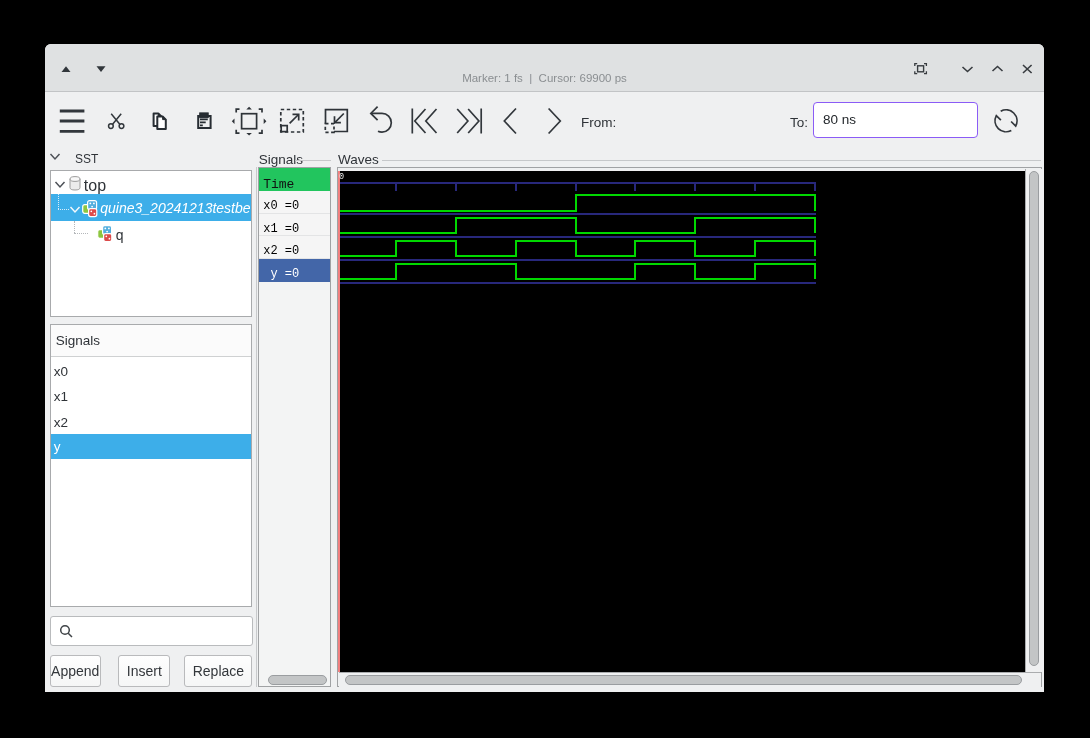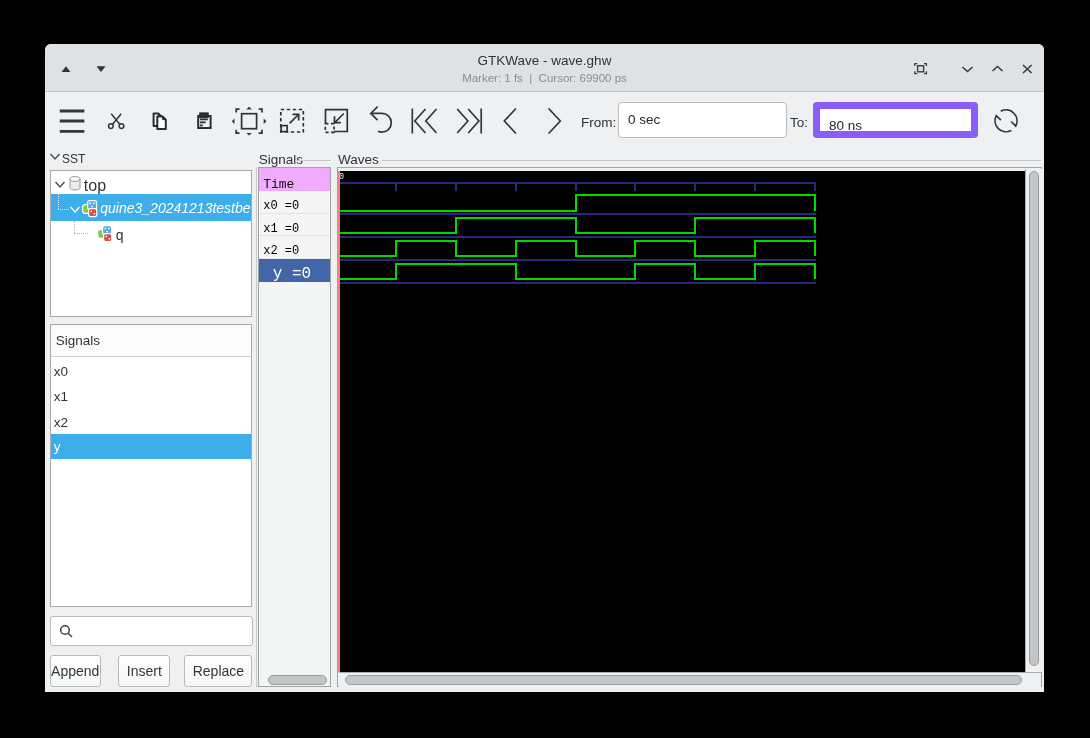--- a/index.html
+++ b/index.html
@@ -22,21 +22,20 @@
     <g fill="none" stroke="#383c40" stroke-width="1.7">
       <rect x="872.6" y="21.8" width="6" height="6" stroke-width="1.4"></rect>
       <g stroke-width="1.3">
         <path d="M869.8,22.1 v-2.4 h2.4 M879,19.7 h2.4 v2.4 M881.4,27.2 v2.4 h-2.4 M872.2,29.6 h-2.4 v-2.4"></path>
       </g>
       <polyline points="917.5,23 922.5,27.5 927.5,23" stroke-width="1.6"></polyline>
       <polyline points="947.5,27 952.5,22.5 957.5,27" stroke-width="1.6"></polyline>
       <path d="M978,21 l8.6,8 M986.6,21 l-8.6,8" stroke-width="1.6"></path>
     </g>
   </svg>
-  <div class="abs" style="left:0;top:9px;width:999px;text-align:center;font-size:13.5px;line-height:16px;color:#30353a;">GTKWave - wave.ghw</div>
   <div class="abs" style="left:0;top:28px;width:999px;text-align:center;font-size:11.5px;line-height:13px;color:#8a8e91;">Marker: 1 fs&nbsp; |&nbsp; Cursor: 69900 ps</div>
 
   <svg class="abs" style="left:0;top:48px;" width="999" height="58" viewBox="0 0 999 58">
 
     <g stroke="#32373c" stroke-width="2.8" fill="none">
       <path d="M14.8,19 h24.6 M14.8,29 h24.6 M14.8,39.4 h24.6"></path>
     </g>
 
     <g stroke="#32373c" stroke-width="1.5" fill="none">
       <path d="M66.2,21.8 L74.8,32.3 M76.2,21.8 L67.6,32.3"></path>
@@ -100,28 +99,27 @@
     <path d="M471,16.5 L459.3,29 L471,41.5" stroke="#32373c" stroke-width="1.7" fill="none"></path>
 
     <path d="M503.6,16.5 L515.3,29 L503.6,41.5" stroke="#32373c" stroke-width="1.7" fill="none"></path>
 
     <g stroke="#32373c" stroke-width="1.7" fill="none">
       <path d="M955.7,19.2 A 11,11 0 0 1 970.7,34.0 L 966.1,29.5"></path>
       <path d="M966.3,38.4 A 11,11 0 0 1 951.3,23.6 L 955.9,28.1"></path>
     </g>
   </svg>
   <div class="abs lbl" style="left:536px;top:71px;">From:</div>
-  <div class="abs" style="left:573px;top:58px;width:169px;height:36px;background:#fff;border:1px solid #b9bbbd;border-radius:4px;box-sizing:border-box;font-size:13.5px;line-height:34px;color:#24282c;padding-left:9px;">0 sec</div>
   <div class="abs lbl" style="left:745px;top:71px;text-align:right;">To:</div>
-  <div class="abs" style="left:768px;top:58px;width:165px;height:36px;background:#fff;border:7px solid #8b5cf6;border-radius:4px;box-sizing:border-box;font-size:13.5px;line-height:34px;color:#24282c;padding-left:9px;">80 ns</div>
+  <div class="abs" style="left:768px;top:58px;width:165px;height:36px;background:#fff;border:1px solid #8b5cf6;border-radius:4px;box-sizing:border-box;font-size:13.5px;line-height:34px;color:#24282c;padding-left:9px;">80 ns</div>
 
   <svg class="abs" style="left:4px;top:108px;" width="13" height="10" viewBox="0 0 13 10">
     <polyline points="1.5,2 6,7 10.5,2" stroke="#4d5157" stroke-width="1.5" fill="none"></polyline>
   </svg>
-  <div class="abs lbl" style="left:17px;top:108px;font-size:12px;">SST</div>
+  <div class="abs lbl" style="left:30px;top:108px;font-size:12px;">SST</div>
 
   <div class="box" style="left:4.8px;top:125.7px;width:202px;height:147px;"></div>
   <div class="abs" style="left:5.8px;top:126.7px;width:200px;height:145px;overflow:hidden;">
 
     <div class="abs" style="left:0;top:0;width:200px;height:25px;"></div>
     <svg class="abs" style="left:3px;top:9px;" width="12" height="9" viewBox="0 0 12 9">
         <polyline points="1.5,2 6,7 10.5,2" stroke="#4d5157" stroke-width="1.5" fill="none"></polyline>
       </svg>
     <svg class="abs" style="left:18px;top:5.5px;" width="12" height="15" viewBox="0 0 12 15">
       <path d="M1,3 v8.6 a5,2.4 0 0 0 10,0 V3" fill="#ececec" stroke="#9a9a9a"></path>
@@ -184,25 +182,25 @@
   <div class="btn" style="left:4.7px;top:611px;width:51px;height:32px;line-height:30px;">Append</div>
   <div class="btn" style="left:73.3px;top:611px;width:52px;height:32px;line-height:30px;">Insert</div>
   <div class="btn" style="left:139.3px;top:611px;width:68.2px;height:32px;line-height:30px;">Replace</div>
 
   <div class="abs" style="left:211px;top:122.9px;width:1px;height:520px;background:#c8cacc;"></div>
 
   <div class="abs lbl" style="left:213.8px;top:107.5px;">Signals</div>
   <div class="abs" style="left:250px;top:116px;width:36px;height:1px;background:#c6c8ca;"></div>
   <div class="abs" style="left:213.2px;top:122.9px;width:73px;height:520.6px;background:#f3f4f4;border:1px solid #a0a2a4;box-sizing:border-box;"></div>
   <div class="abs" style="left:214.2px;top:123.9px;width:71px;height:518.6px;overflow:hidden;font-family:'Liberation Mono',monospace;">
-    <div class="abs" style="left:0;top:0;width:71px;height:23px;background:#f0abfc;font-size:13px;line-height:34px;color:#111;padding-left:4px;box-sizing:border-box;">Time</div>
+    <div class="abs" style="left:0;top:0;width:71px;height:23px;background:#22c55e;font-size:13px;line-height:34px;color:#111;padding-left:4px;box-sizing:border-box;">Time</div>
     <div class="abs" style="left:0;top:23px;width:71px;height:22.8px;background:#f5f5f5;border-bottom:1px solid #e3e4e5;box-sizing:border-box;font-size:12px;line-height:31px;color:#000;padding-left:4px;">x0 =0</div>
     <div class="abs" style="left:0;top:45.8px;width:71px;height:22.8px;background:#f5f5f5;border-bottom:1px solid #e3e4e5;box-sizing:border-box;font-size:12px;line-height:31px;color:#000;padding-left:4px;">x1 =0</div>
     <div class="abs" style="left:0;top:68.6px;width:71px;height:22.8px;background:#f5f5f5;border-bottom:1px solid #e3e4e5;box-sizing:border-box;font-size:12px;line-height:31px;color:#000;padding-left:4px;">x2 =0</div>
-    <div class="abs" style="left:0;top:91.4px;width:71px;height:22.8px;background:#4366a8;font-size:16px;line-height:31px;color:#fff;padding-left:4px;box-sizing:border-box;">&nbsp;y =0</div>
+    <div class="abs" style="left:0;top:91.4px;width:71px;height:22.8px;background:#4366a8;font-size:12px;line-height:31px;color:#fff;padding-left:4px;box-sizing:border-box;">&nbsp;y =0</div>
 
     <div class="abs" style="left:9.1px;top:507.2px;width:58.7px;height:9.5px;background:#c3c5c6;border:1px solid #9a9da0;border-radius:5px;box-sizing:border-box;"></div>
   </div>
 
   <div class="abs lbl" style="left:293px;top:107.5px;">Waves</div>
   <div class="abs" style="left:337px;top:116px;width:659px;height:1px;background:#c6c8ca;"></div>
   <div class="abs" style="left:291.5px;top:122.9px;width:705px;height:520.6px;border:1px solid #a0a2a4;background:#eff0f1;box-sizing:border-box;">
 
     <div class="abs" style="left:0;top:3px;width:687.5px;height:501.6px;background:#000;overflow:hidden;">
       <svg width="688" height="502" viewBox="0 0 688 502" shape-rendering="crispEdges">

